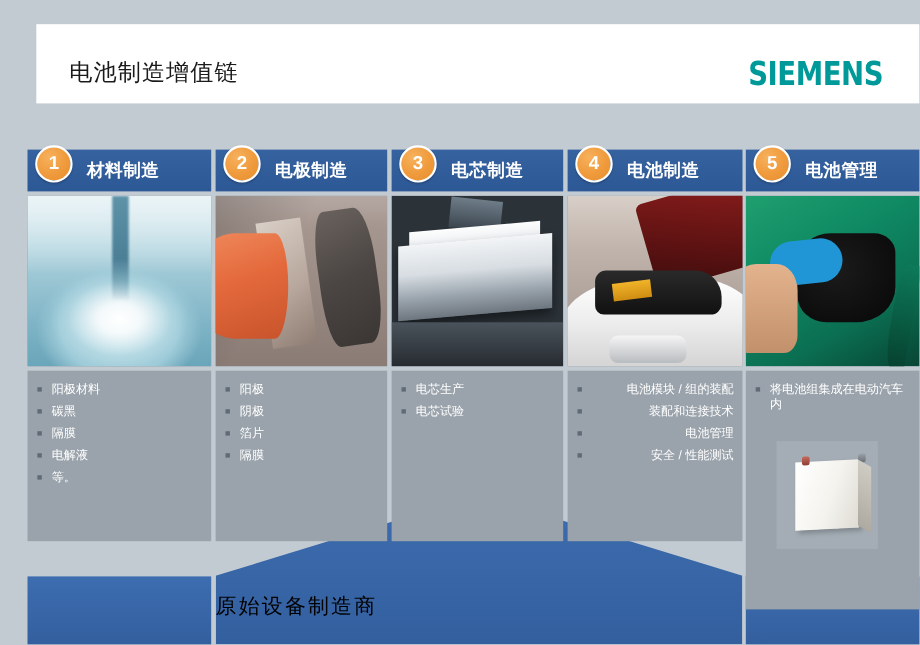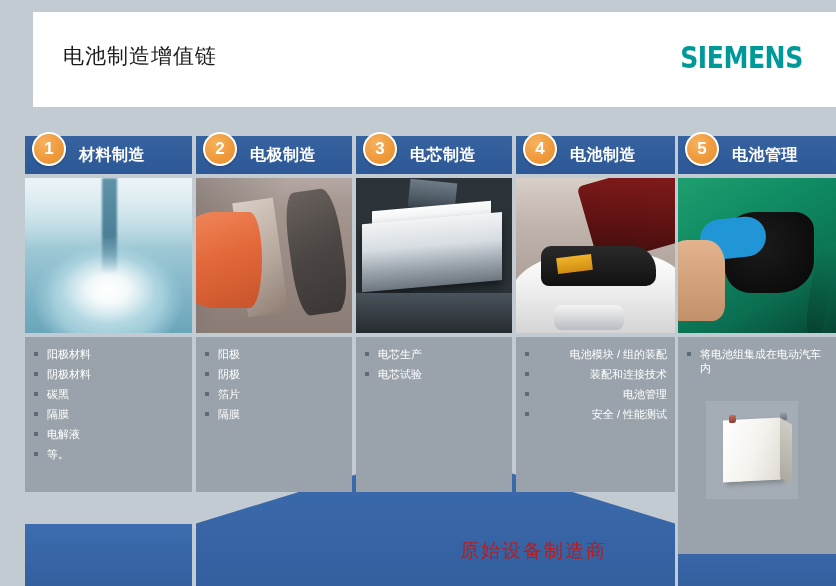--- a/index.html
+++ b/index.html
@@ -12,23 +12,23 @@
     background: #c3cbd2;
     font-family: "Liberation Sans", "DejaVu Sans", sans-serif;
     overflow: hidden;
     position: relative;
   }
 
   
   .header-band {
     position: absolute;
     left: 33px;
-    top: 12px;
+    top: 22px;
     width: 803px;
-    height: 95px;
+    height: 72px;
     background: #ffffff;
   }
   .page-title {
     position: absolute;
     left: 30px;
     top: 30px;
     font-size: 21px;
     color: #1a1a1a;
     letter-spacing: 1px;
     white-space: nowrap;
@@ -335,22 +335,22 @@
     left: 171px; top: 0;
     width: 479px; height: 136px;
     background: linear-gradient(180deg,#3d6db0 0%, #335f9e 100%);
     clip-path: polygon(0% 54%, 50% 0%, 100% 54%, 100% 100%, 0% 100%);
   }
   .oem-label {
     position: absolute;
     left: 171px;
     top: 88px;
     width: 411px;
-    text-align: right;
-    color: #b91c1c;
+    text-align: left;
+    color: #000000;
     font-size: 19px;
     letter-spacing: 2px;
     white-space: nowrap;
   }
 </style>
 </head>
 <body>
 
 <div class="header-band">
   <div class="page-title">电池制造增值链</div>
@@ -370,21 +370,20 @@
     <div class="stage-head">
       <div class="stage-num">1</div>
       <div class="stage-label">材料制造</div>
     </div>
     <div class="stage-photo">
       <div class="ph-inner ph1"></div>
     </div>
     <div class="stage-body">
       <ul class="bullets">
         <li>阳极材料</li>
-        <li>阴极材料</li>
         <li>碳黑</li>
         <li>隔膜</li>
         <li>电解液</li>
         <li>等。</li>
       </ul>
     </div>
   </div>
 
   <div class="stage-col c1">
     <div class="stage-head">

